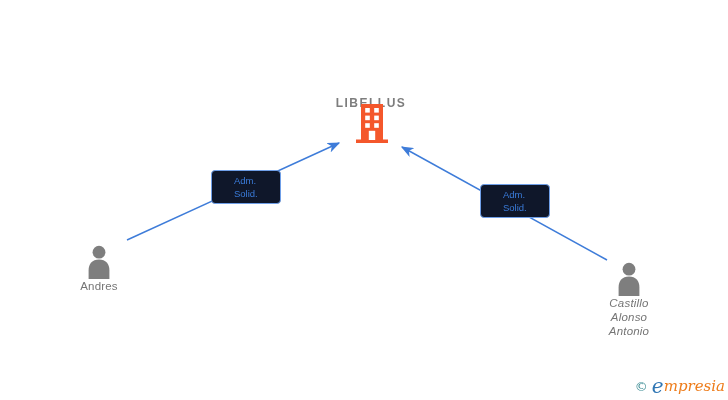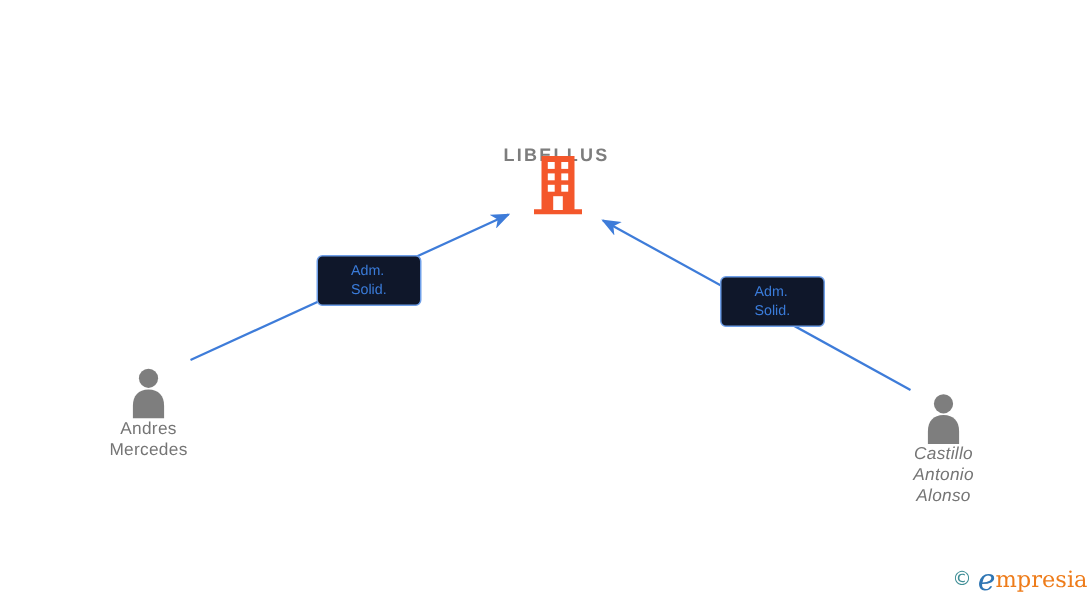--- a/index.html
+++ b/index.html
@@ -37,21 +37,21 @@
   .person-name.p1{left:29px;top:279px;}
   .person-name.p2{left:559px;top:296px;font-style:italic;}
 
   
   .watermark{
     position:absolute;right:3px;bottom:5px;display:flex;align-items:center;cursor:pointer;
     font-family:"DejaVu Serif","Liberation Serif",serif;
   }
   .watermark .copy{color:#3f8e96;font-size:13px;margin-right:4px;font-family:"DejaVu Sans",sans-serif;}
   .watermark .brand-e{color:#2f76b4;font-style:italic;font-size:20px;line-height:18px;}
-  .watermark .brand-rest{color:#ee7c1a;font-size:15px;line-height:18px;}
+  .watermark .brand-rest{color:#ee7c1a;font-style:italic;font-size:15px;line-height:18px;}
 </style>
 </head>
 <body>
 
 <div class="canvas">
 
   <svg class="edges" width="728" height="400" viewBox="0 0 728 400">
     <defs>
       <marker id="arrow" viewBox="0 0 10 8" refX="9" refY="4" markerWidth="8.5" markerHeight="6.8" orient="auto">
         <path d="M0,0 L10,4 L0,8 L2.8,4 Z" fill="#3e7cd9"></path>
@@ -89,33 +89,32 @@
   </div>
 
   <div class="person-icon p1">
     <svg width="26" height="34" viewBox="0 0 26 34">
       <circle cx="13" cy="7.2" r="6.4" fill="#7e7e7e"></circle>
       <path d="M13,14.6 C6.2,14.6 2.6,18.8 2.6,25.6 L2.6,34 L23.4,34 L23.4,25.6 C23.4,18.8 19.8,14.6 13,14.6 Z" fill="#7e7e7e"></path>
     </svg>
   </div>
   <div class="person-name p1">
     <div>Andres</div>
-    <div>Mercedes</div>
   </div>
 
   <div class="person-icon p2">
     <svg width="26" height="34" viewBox="0 0 26 34">
       <circle cx="13" cy="7.2" r="6.4" fill="#7e7e7e"></circle>
       <path d="M13,14.6 C6.2,14.6 2.6,18.8 2.6,25.6 L2.6,34 L23.4,34 L23.4,25.6 C23.4,18.8 19.8,14.6 13,14.6 Z" fill="#7e7e7e"></path>
     </svg>
   </div>
   <div class="person-name p2">
     <div>Castillo</div>
+    <div>Alonso</div>
     <div>Antonio</div>
-    <div>Alonso</div>
   </div>
 
   <div class="watermark">
     <span class="copy">©</span>
     <span class="brand-e">e</span>
     <span class="brand-rest">mpresia</span>
   </div>
 
 </div>
 

